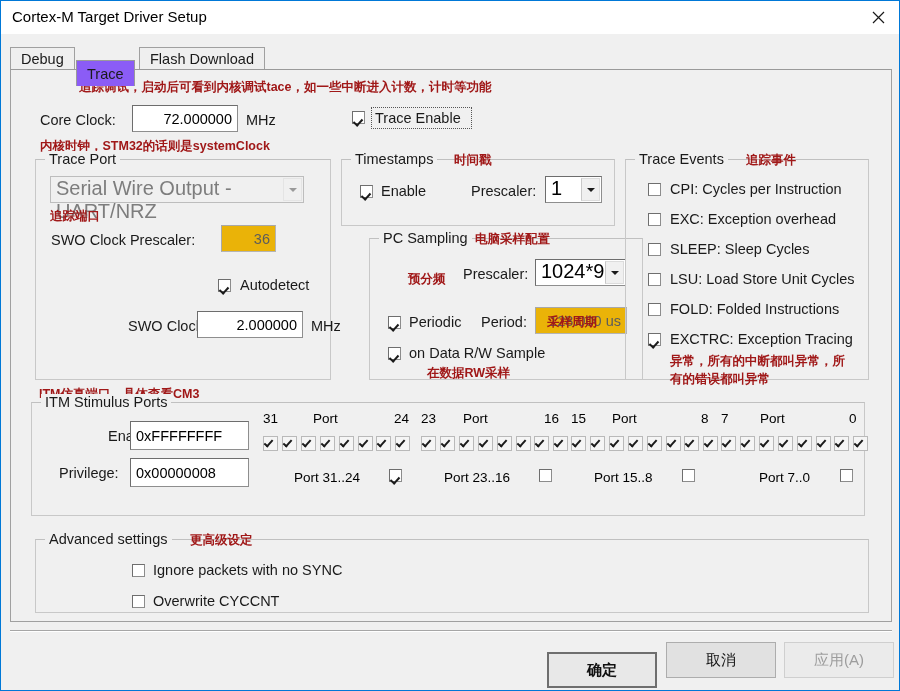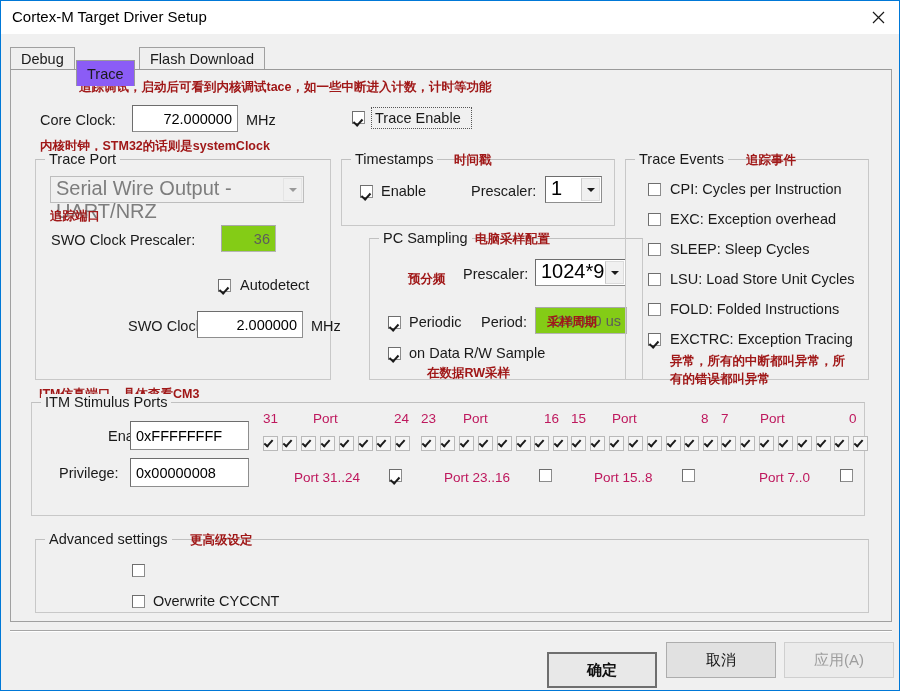--- a/index.html
+++ b/index.html
@@ -103,21 +103,21 @@
     border:1px solid #8e8e8e;
     border-top-color:#6d6d6d;
     border-left-color:#6d6d6d;
     font-size:14.5px;
     color:#000;
     display:flex; align-items:center;
     padding:0 5px;
     white-space:nowrap;
   }
   .tf.ro {
-    background:#84cc16;
+    background:#eab308;
     color:#5c5c5c;
     border-color:#b4b4b4;
     border-top-color:#a8a8a8;
     border-left-color:#a8a8a8;
   }
   .tf.right { justify-content:flex-end; }
   
   .combo {
     position:absolute;
     background:#ffffff;
@@ -188,21 +188,21 @@
     position:absolute;
     left:2px; top:1px;
     width:5px; height:9px;
     border:solid #1b1b1b;
     border-width:0 2px 2px 0;
     transform:rotate(42deg);
     display:block;
   }
   .porthdr {
     position:absolute;
-    font-size:13.5px; color:#be185d;
+    font-size:13.5px; color:#000000;
     white-space:nowrap;
   }
   
   #sep {
     position:absolute; left:9px; top:630px; width:882px; height:2px;
     border-top:1px solid #a6a6a6;
     border-bottom:1px solid #ffffff;
   }
   .btn {
     position:absolute;
@@ -479,20 +479,21 @@
 
       <div class="porthdr" style="left:727px; top:67px;">Port 7..0</div>
       <div class="cb" style="left:808px; top:66px;"></div>
     </div>
 
     <div class="grp" style="left:24px; top:469px; width:834px; height:74px;">
       <div class="grp-title">Advanced settings</div>
       <div class="cn" style="left:154px; top:-8px;">更高级设定</div>
 
       <div class="cb" style="left:96px; top:24px;"></div>
+      <div class="cbl" style="left:117px; top:22px;">Ignore packets with no SYNC</div>
 
       <div class="cb" style="left:96px; top:55px;"></div>
       <div class="cbl" style="left:117px; top:53px;">Overwrite CYCCNT</div>
     </div>
 
   </div>
 
   <div id="sep"></div>
 
   <div class="btn default" style="left:546px; top:652px; width:110px;font-weight:bold;">确定</div>

